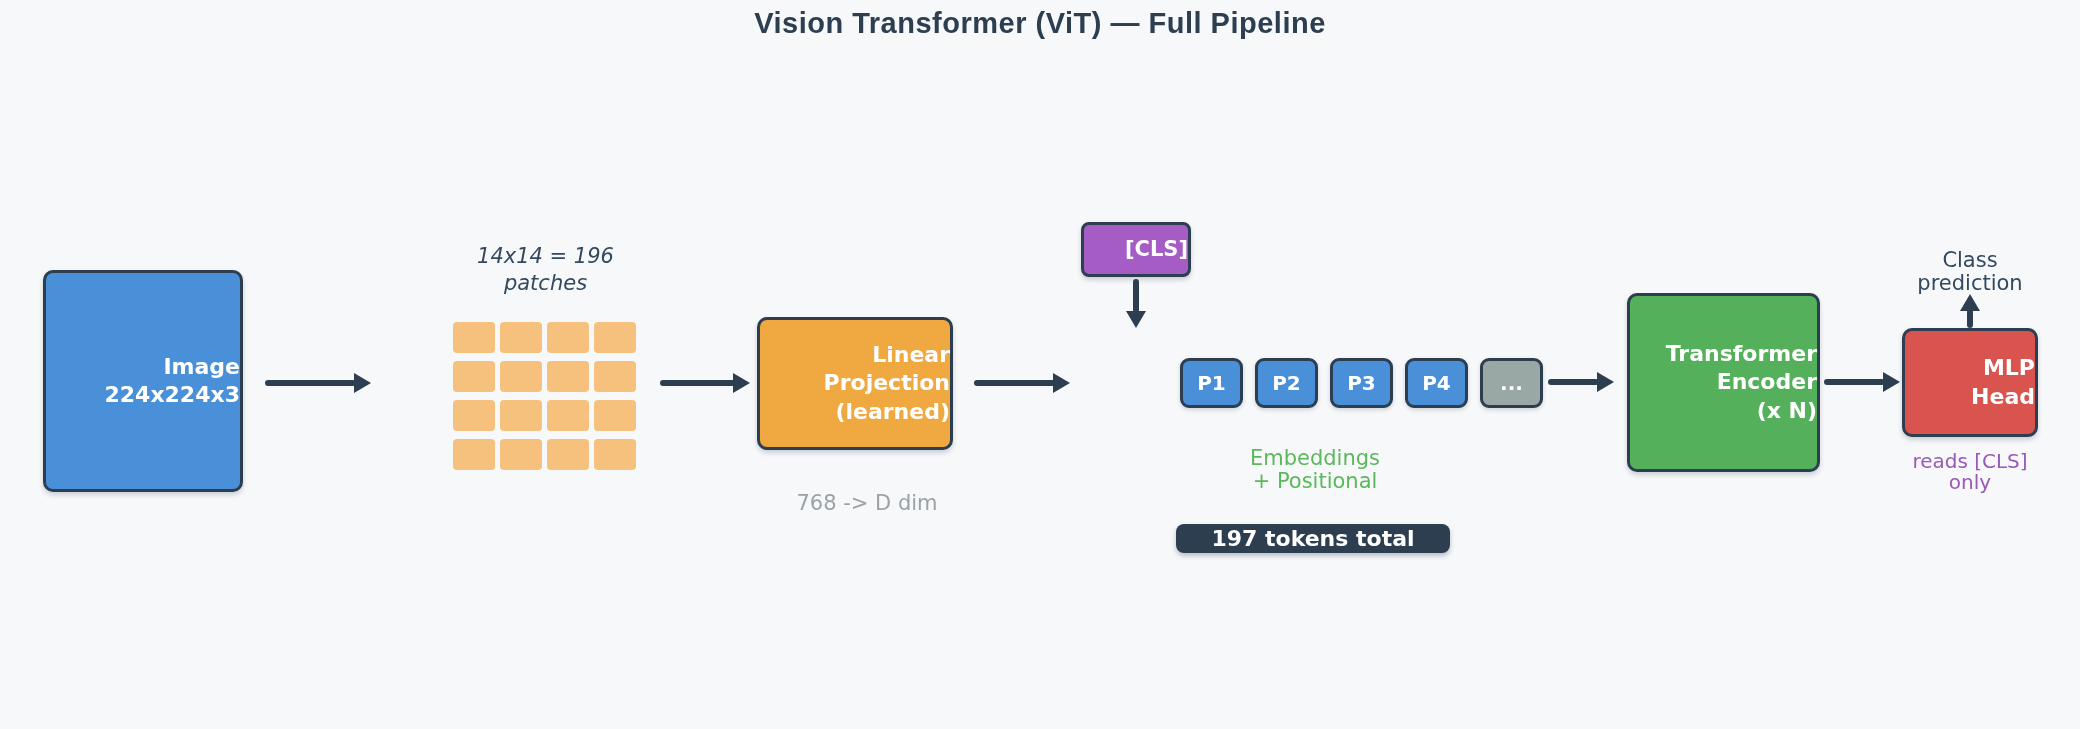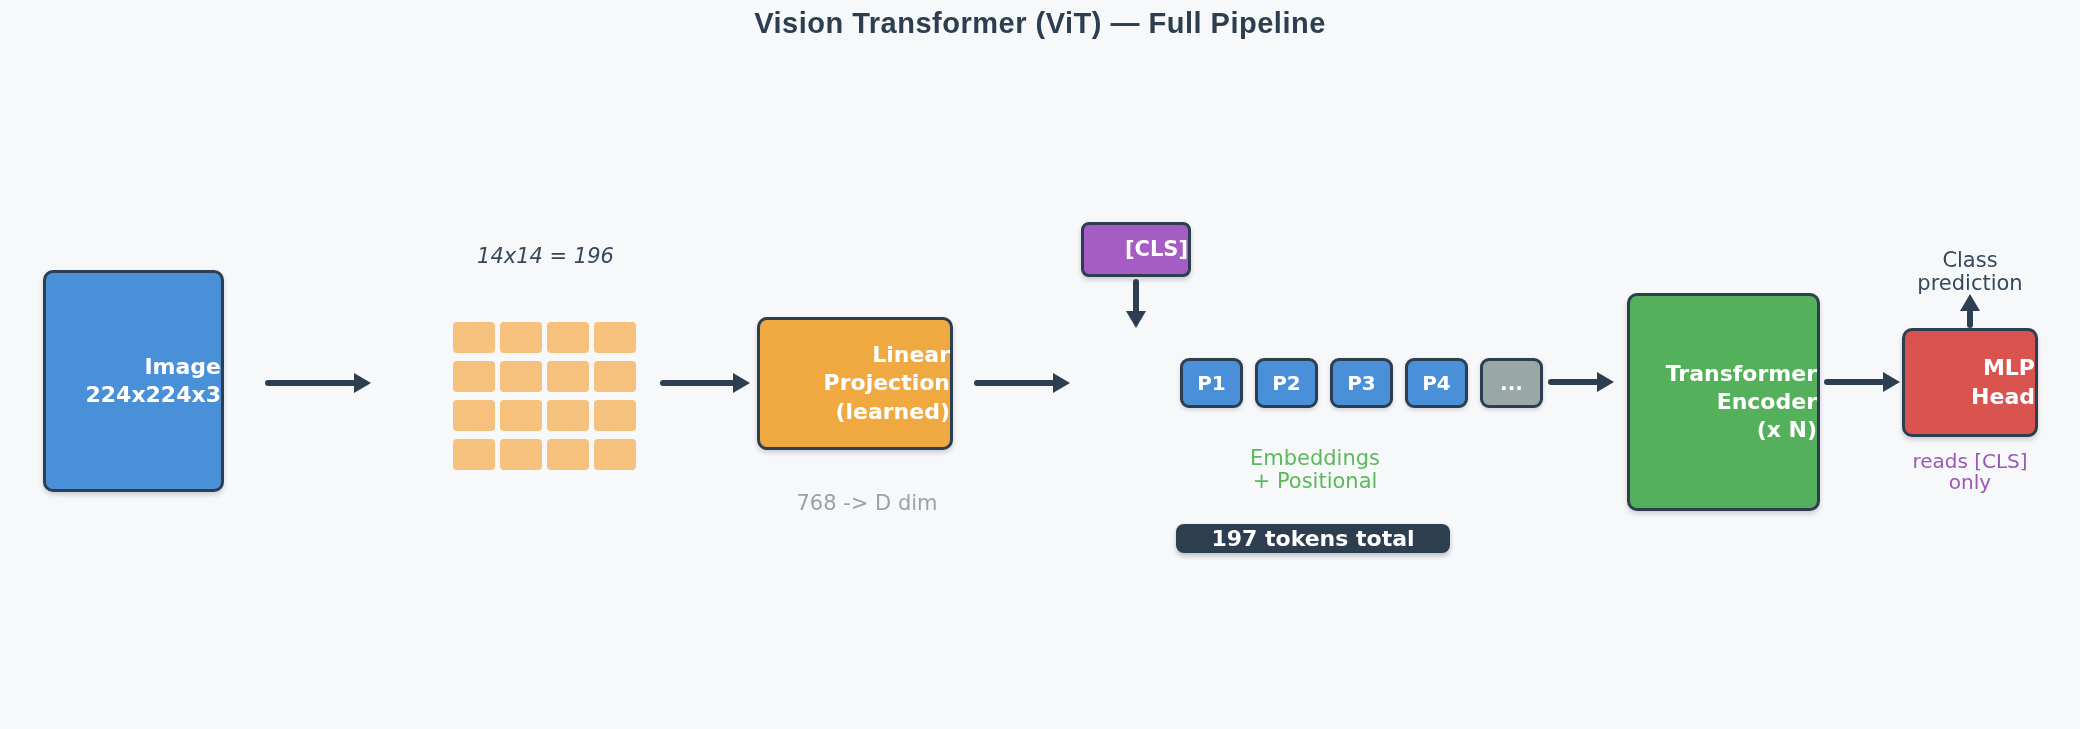--- a/index.html
+++ b/index.html
@@ -49,24 +49,24 @@
     align-items: flex-end;
     justify-content: center;
     color: #ffffff;
     font-weight: bold;
     font-size: 22px;
     line-height: 1.28;
     text-align: center;
     box-shadow: 0 3px 5px rgba(44,62,80,0.22);
   }
 
-  .image-box   { left: 43px;   top: 270px; width: 181px; height: 222px; background: var(--box-blue); }
+  .image-box   { left: 43px;   top: 270px; width: 200px; height: 222px; background: var(--box-blue); }
   .linear-box  { left: 757px;  top: 317px; width: 196px; height: 133px; background: var(--box-orange); }
   .cls-box     { left: 1081px; top: 222px; width: 110px; height: 55px;  background: var(--box-purple); border-radius: 8px; font-size: 21px; }
-  .encoder-box { left: 1627px; top: 293px; width: 193px; height: 218px; background: var(--box-green); }
+  .encoder-box { left: 1627px; top: 293px; width: 193px; height: 179px; background: var(--box-green); }
   .mlp-box     { left: 1902px; top: 328px; width: 136px; height: 109px; background: var(--box-red); }
 
   .patch-caption {
     position: absolute;
     left: 413px; top: 243px; width: 265px;
     text-align: center;
     font-size: 21px;
     line-height: 1.3;
     color: var(--text-dark);
     font-style: italic;
@@ -184,20 +184,21 @@
     <span>224x224x3</span>
   </div>
 
   <div class="arrow arrow-right" style="left:265px; top:380px; width:104px;">
     <span class="shaft"></span>
     <span class="head"></span>
   </div>
 
   <div class="patch-caption">
     <div>14x14 = 196</div>
+    <div>patches</div>
   </div>
 
   <div class="patch-grid">
     <div class="patch-cell"></div>
     <div class="patch-cell"></div>
     <div class="patch-cell"></div>
     <div class="patch-cell"></div>
     <div class="patch-cell"></div>
     <div class="patch-cell"></div>
     <div class="patch-cell"></div>

